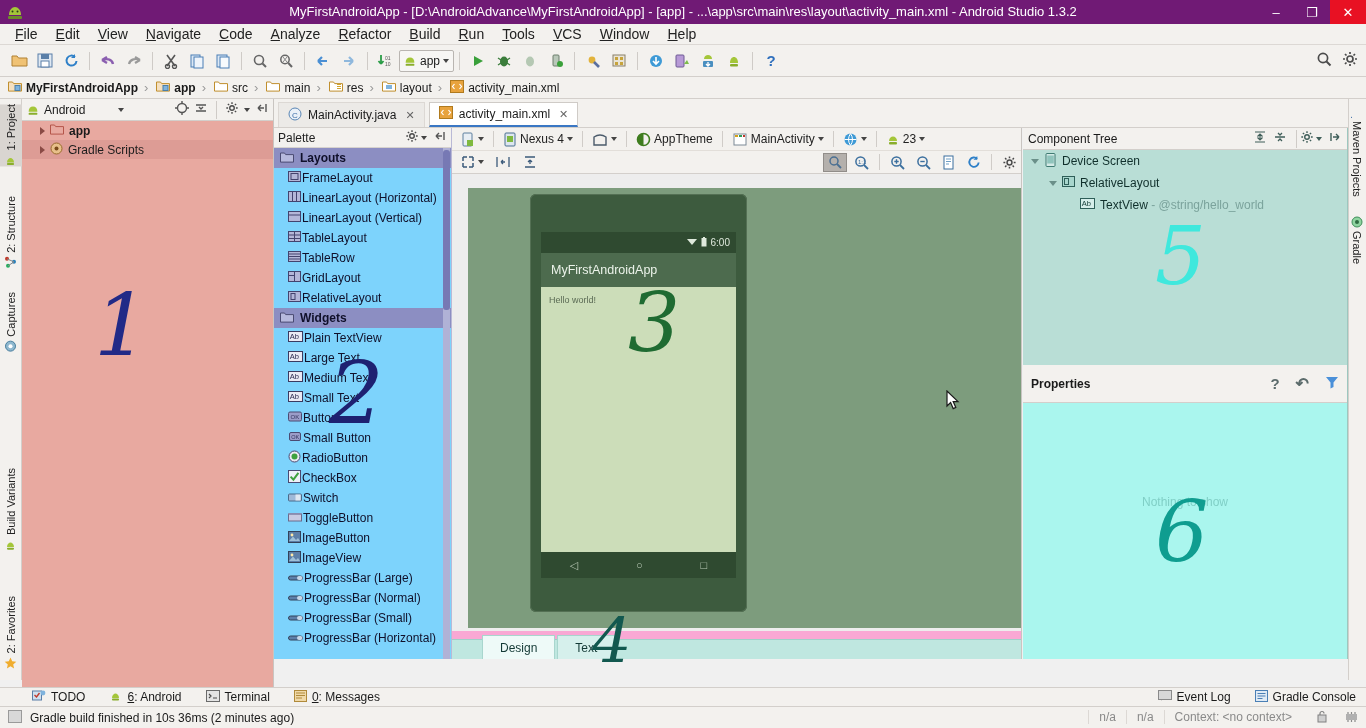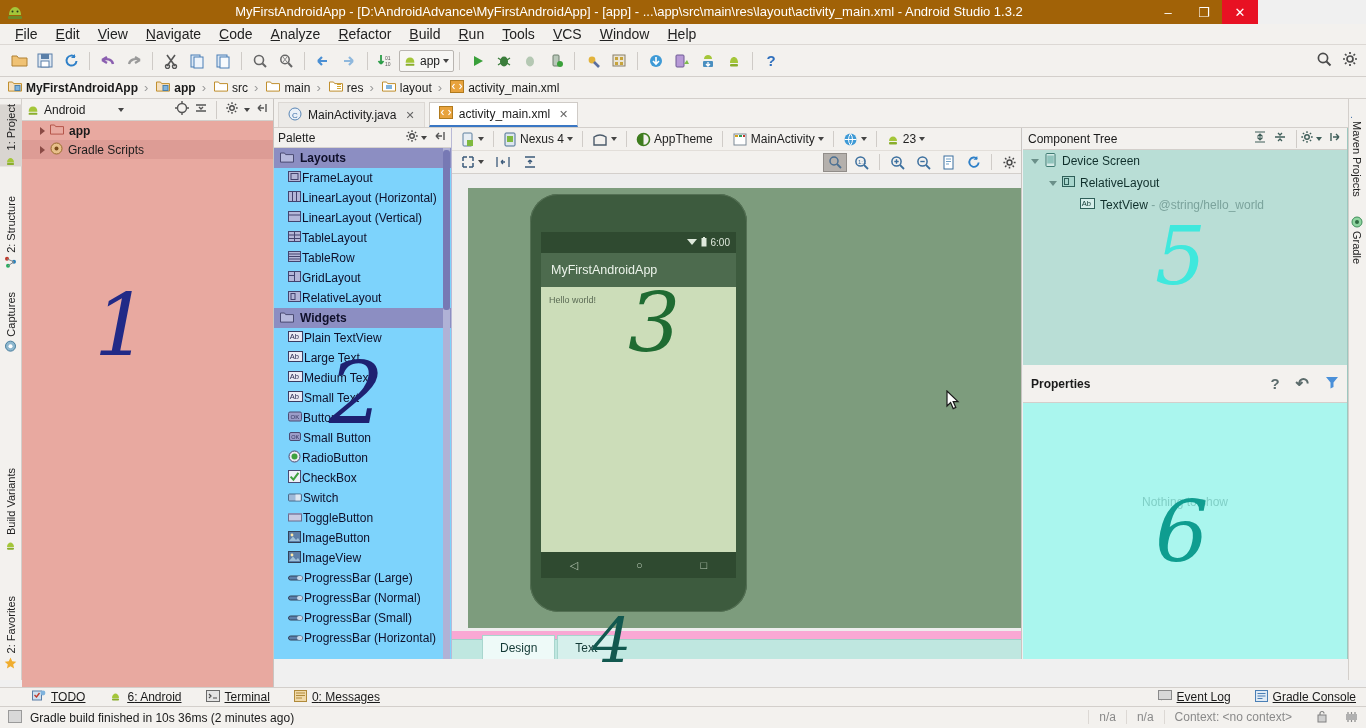--- a/index.html
+++ b/index.html
@@ -6,22 +6,22 @@
   html,body {
     width:1366px; height:728px; overflow:hidden;
     font-family:"Liberation Sans", sans-serif;
     font-size:12px; color:#1a1a1a;
     background:#f0f0f0;
   }
   #app { position:relative; width:1366px; height:728px; }
 
   
   .titlebar {
-    position:absolute; left:0; top:0; width:1258px; height:24px;
-    background:#a16207; display:flex; align-items:center;
+    position:absolute; left:0; top:0; width:1366px; height:24px;
+    background:#701a75; display:flex; align-items:center;
   }
   .titlebar .logo { width:22px; height:22px; margin-left:4px; position:relative; }
   .titlebar .title {
     position:absolute; left:0; right:0; text-align:center;
     font-size:13px; color:#ffffff; line-height:24px;
     white-space:nowrap; overflow:hidden;
   }
   .wbtns { position:absolute; right:0; top:0; height:24px; display:flex; }
   .wbtn { width:36px; height:24px; display:flex; align-items:center; justify-content:center;
           color:#fff; font-size:13px; }
@@ -148,21 +148,21 @@
   .edbtn.active { background:#b4b0ac; border:1px solid #918d89; }
   .edsep { width:1px; height:16px; background:#d0ccc8; margin:0 3px; }
   .caret { width:0;height:0;border-top:4px solid #444;border-left:3.5px solid transparent;border-right:3.5px solid transparent; }
   .canvas {
     position:absolute; top:46px; left:0; right:0; bottom:28px;
     background:#ededed; overflow:hidden;
   }
   .devbg { position:absolute; left:16px; top:14px; width:555px; height:440px; background:#7d9c7d; }
   .phone {
     position:absolute; left:62px; top:6px; width:217px; height:418px;
-    background:#3d5b3e; border-radius:28px;
+    background:#3d5b3e; border-radius:6px;
     box-shadow: inset 0 0 0 1px #547054;
   }
   .phone-screen {
     position:absolute; left:11px; top:38px; width:195px; height:320px; background:#c9dbb4;
   }
   .phone-status {
     height:21px; background:#2f4a30; display:flex; align-items:center;
     justify-content:flex-end; gap:4px; padding-right:6px; color:#dfe9dc; font-size:10px;
   }
   .phone-appbar {
@@ -210,21 +210,21 @@
     height:38px; background:#f3f1ee; display:flex; align-items:center;
     padding:0 8px; font-size:12px; font-weight:bold; border-bottom:1px solid #d3cfcb;
   }
   .props-hdr .spacer { flex:1; }
   .nothing { text-align:center; margin-top:92px; font-size:12px; color:#80cfc6; }
 
   
   .botbar {
     position:absolute; left:0; top:687px; width:1366px; height:20px;
     background:#f3f1ee; border-top:1px solid #d3cfcb; border-bottom:1px solid #d3cfcb;
-    display:flex; align-items:center; gap:4px; padding-left:22px; font-size:12px;text-decoration:underline;
+    display:flex; align-items:center; gap:4px; padding-left:22px; font-size:12px;
   }
   .botitem { display:flex; align-items:center; gap:5px; padding:0 10px; }
   .botbar .spacer { flex:1; }
 
   
   .statusbar {
     position:absolute; left:0; top:707px; width:1366px; height:21px;
     background:#f3f1ee; display:flex; align-items:center; padding-left:8px;
     font-size:12px; gap:8px;
   }

